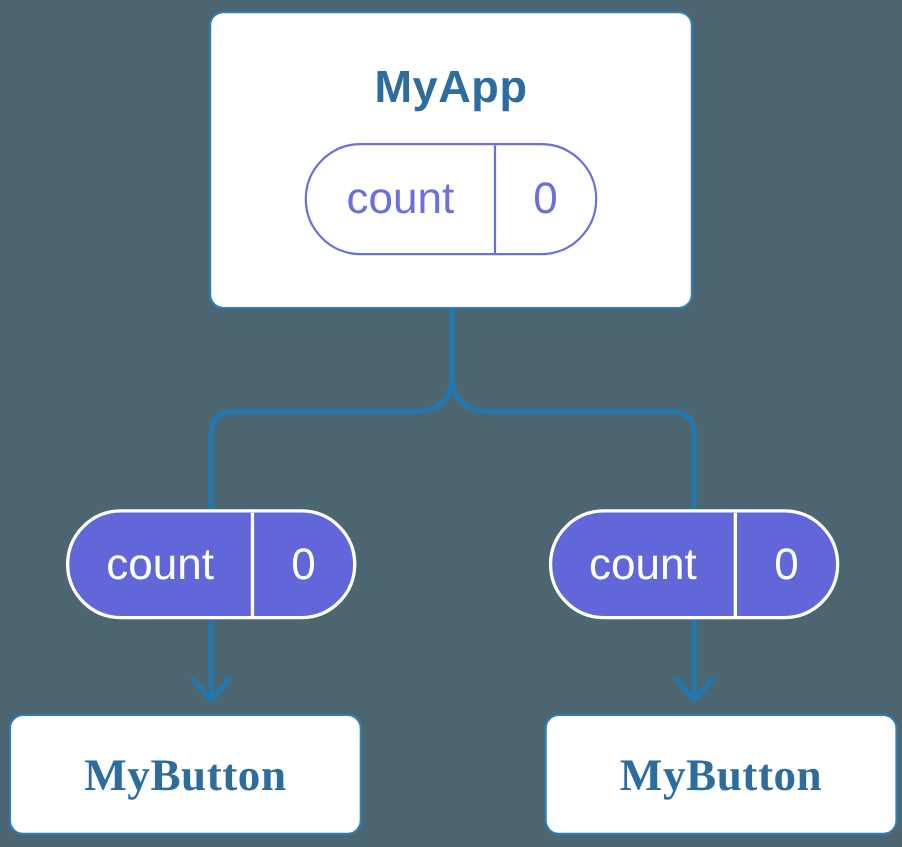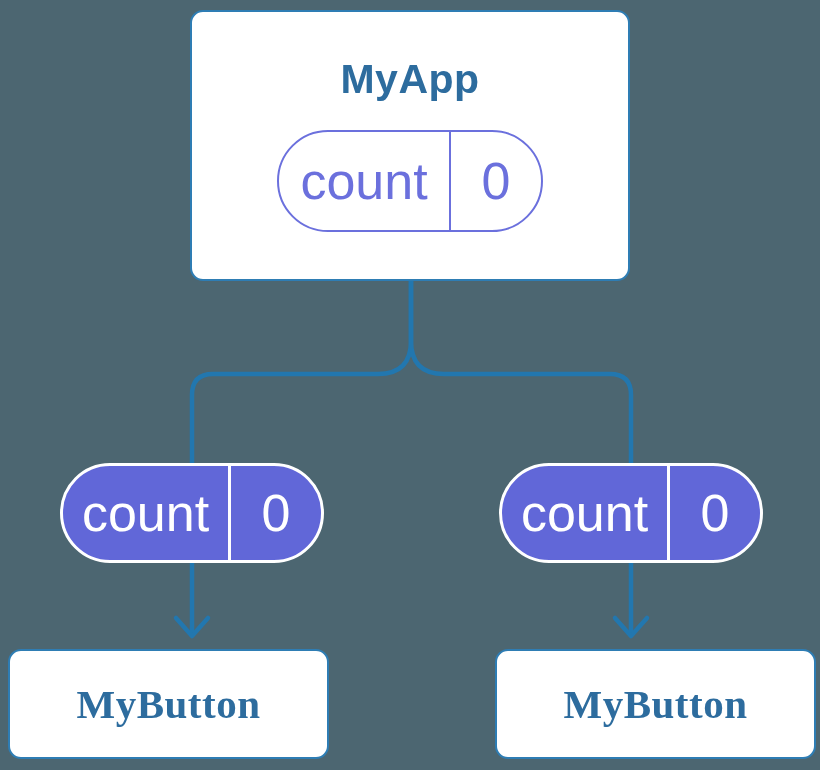--- a/index.html
+++ b/index.html
@@ -52,21 +52,21 @@
     line-height: 50px;
     letter-spacing: 0.5px;
   }
   .root-card .card-title {
     margin-bottom: 26px;
   }
   .pill {
     display: flex;
     align-items: stretch;
     box-sizing: border-box;
-    font-size: 52px;
+    font-size: 40px;
   }
   .pill-name {
     flex: 1;
     display: flex;
     align-items: center;
     justify-content: center;
   }
   .pill-value {
     width: 90px;
     display: flex;

